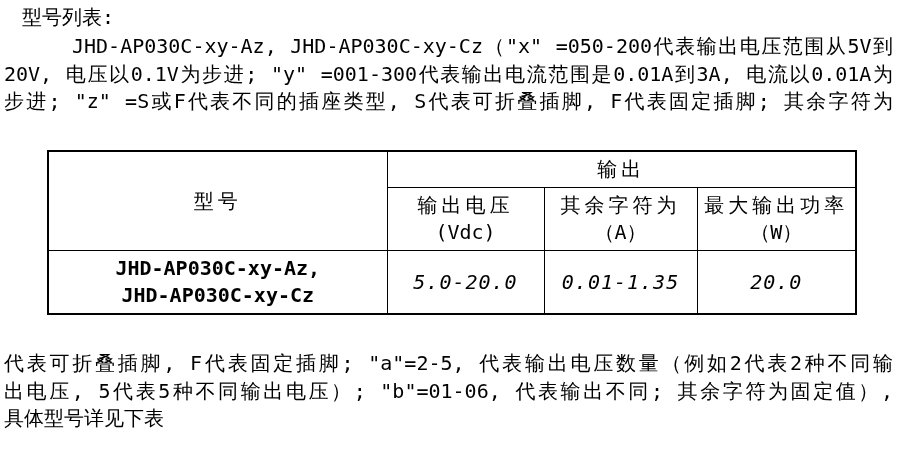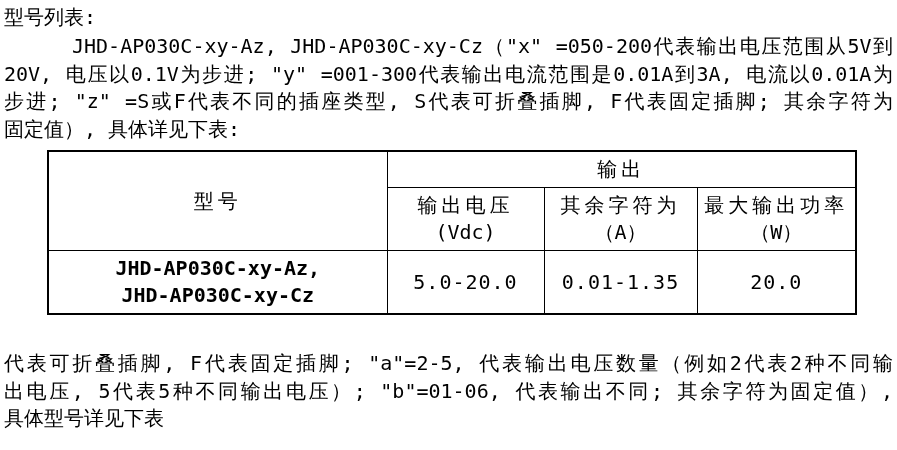--- a/index.html
+++ b/index.html
@@ -7,21 +7,21 @@
   body {
     position: relative;
     background: #ffffff;
     color: #000000;
     overflow: hidden;
     font-family: "DejaVu Sans Mono", sans-serif;
     font-size: 20px;
   }
   .doc-title {
     position: absolute;
-    left: 4px;
+    left: 22px;
     top: 4px;
     white-space: nowrap;
   }
   .para {
     position: absolute;
     left: 4px;
     width: 889px;
   }
   .para-1 { top: 33px; }
   .para-2 { top: 350px; }
@@ -56,32 +56,31 @@
   .col-model   { width: 339px; }
   .col-voltage { width: 157px; }
   .col-current { width: 153px; }
   .col-power   { width: 159px; }
   .row-group   td { height: 29px; }
   .row-subhead td { height: 60px; margin-left: 37px; }
   .row-data    td { height: 62px; }
   .cjk-head { letter-spacing: 4px; }
   .head-line { display: block; line-height: 27px; }
   .model-line { display: block; line-height: 27px; font-weight: bold; }
-  .val { letter-spacing: 1px; }
+  .val { letter-spacing: 1px; font-style: italic; }
 </style>
 </head>
 <body>
 
 <div class="doc-title">型号列表:</div>
 
 <div class="para para-1">
   <div class="line indent">JHD-AP030C-xy-Az, JHD-AP030C-xy-Cz（"x" =050-200代表输出电压范围从5V到</div>
   <div class="line">20V, 电压以0.1V为步进; "y" =001-300代表输出电流范围是0.01A到3A, 电流以0.01A为</div>
   <div class="line">步进; "z" =S或F代表不同的插座类型, S代表可折叠插脚, F代表固定插脚; 其余字符为</div>
-  <div class="line last">固定值）, 具体详见下表:</div>
 </div>
 
 <table class="model-table">
   <colgroup>
     <col class="col-model">
     <col class="col-voltage">
     <col class="col-current">
     <col class="col-power">
   </colgroup>
   <tbody>

